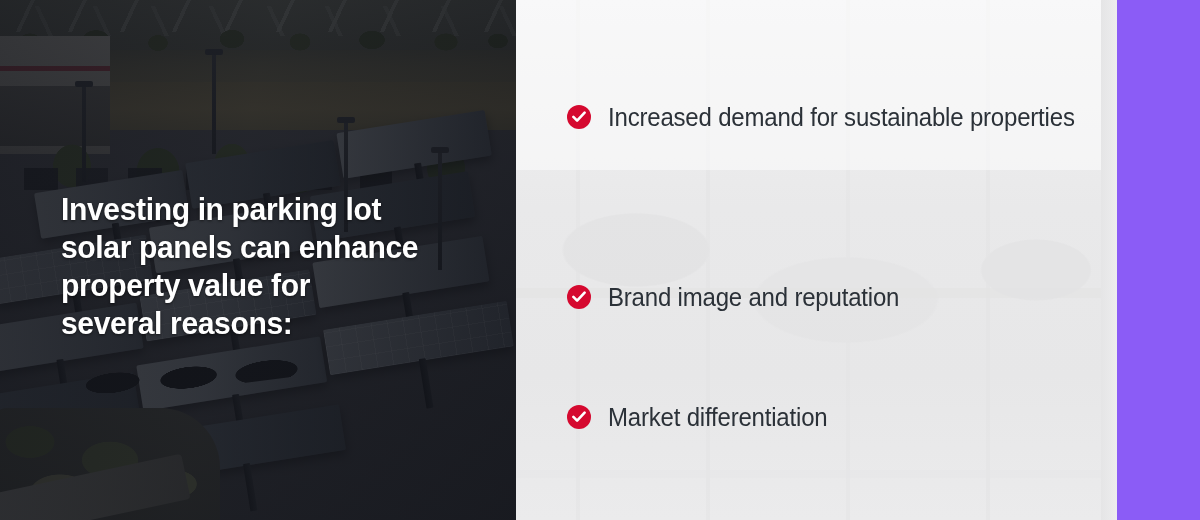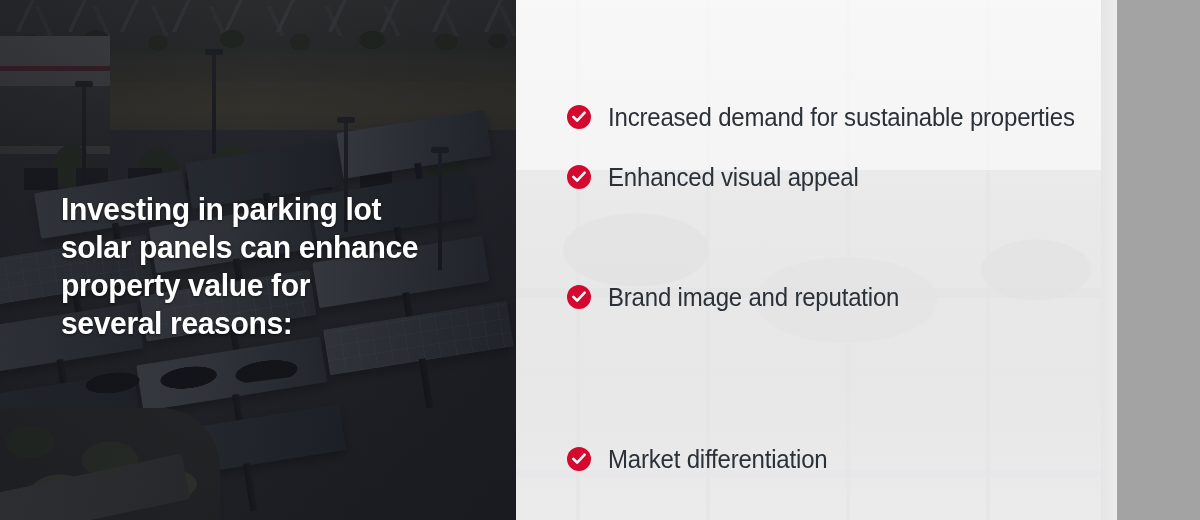--- a/index.html
+++ b/index.html
@@ -148,21 +148,21 @@
     letter-spacing:-0.4px;
     transform:scaleX(.94);
     transform-origin:left top;
     text-shadow:0 1px 3px rgba(0,0,0,.55);
     white-space:pre-line;
   }
 
   
   .list-panel{
     position:absolute;left:516px;top:0;width:684px;height:520px;
-    background:#a3a3a3;overflow:hidden;
+    background:#8b5cf6;overflow:hidden;
   }
   
   .ghost{
     position:absolute;left:0;top:0;width:601px;height:520px;
     background:linear-gradient(180deg,#f1f1f2 0%,#e9e9ea 40%,#e7e7e8 72%,#ebebec 100%);
   }
   .ghost-shapes{
     position:absolute;left:0;top:0;width:601px;height:520px;opacity:.55;
     background:
       linear-gradient(180deg,rgba(255,255,255,.85) 0 170px,transparent 170px),
@@ -286,41 +286,33 @@
 
       <div class="list-item" style="top:102px;">
         <span class="check-icon">
           <svg width="14" height="12" viewBox="0 0 14 12" aria-hidden="true">
             <path d="M1.4 5.9 L5.1 9.6 L12.6 1.6" stroke="#ffffff" stroke-width="2.6" fill="none" stroke-linecap="round" stroke-linejoin="round"></path>
           </svg>
         </span>
         <span class="item-label">Increased demand for sustainable properties</span>
       </div>
 
-      <div class="list-item" style="top:162px;">
-        <span class="check-icon">
-          <svg width="14" height="12" viewBox="0 0 14 12" aria-hidden="true">
-            <path d="M1.4 5.9 L5.1 9.6 L12.6 1.6" stroke="#ffffff" stroke-width="2.6" fill="none" stroke-linecap="round" stroke-linejoin="round"></path>
-          </svg>
-        </span>
-        <span class="item-label">Enhanced visual appeal</span>
-      </div>
 
 
       <div class="list-item" style="top:282px;justify-content:center;">
         <span class="check-icon">
           <svg width="14" height="12" viewBox="0 0 14 12" aria-hidden="true">
             <path d="M1.4 5.9 L5.1 9.6 L12.6 1.6" stroke="#ffffff" stroke-width="2.6" fill="none" stroke-linecap="round" stroke-linejoin="round"></path>
           </svg>
         </span>
         <span class="item-label">Brand image and reputation</span>
       </div>
 
 
-      <div class="list-item" style="top:402px;margin-top:42px;">
+      <div class="list-item" style="top:402px;">
         <span class="check-icon">
           <svg width="14" height="12" viewBox="0 0 14 12" aria-hidden="true">
             <path d="M1.4 5.9 L5.1 9.6 L12.6 1.6" stroke="#ffffff" stroke-width="2.6" fill="none" stroke-linecap="round" stroke-linejoin="round"></path>
           </svg>
         </span>
         <span class="item-label">Market differentiation</span>
       </div>
 
     </div>
   </div>

